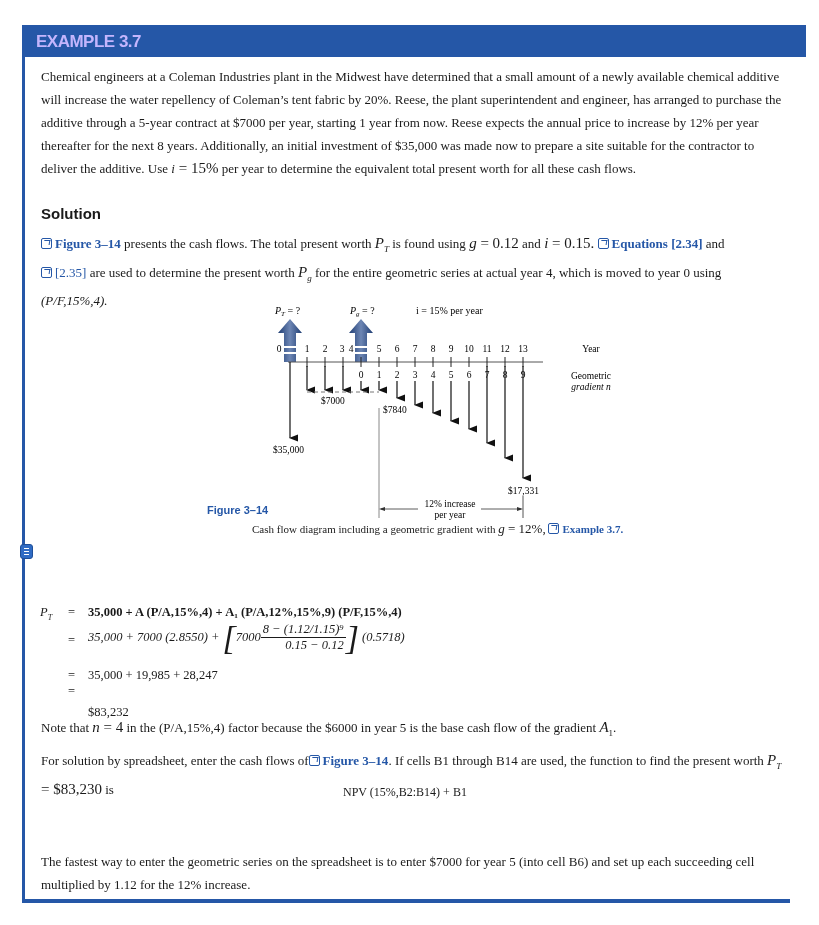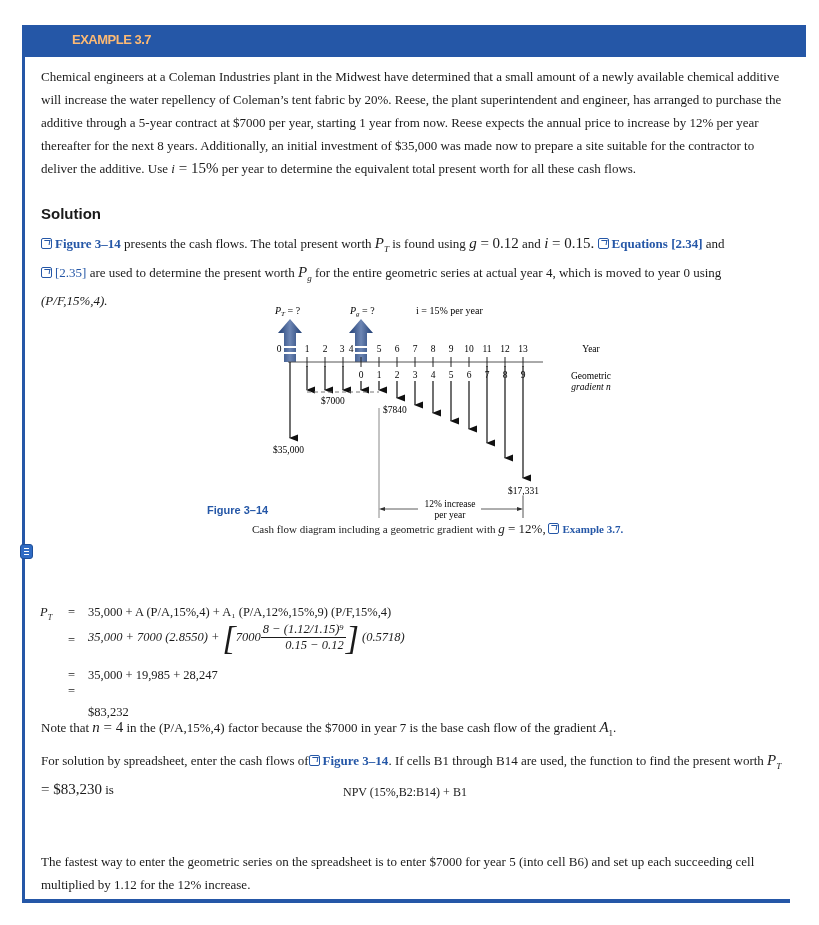--- a/index.html
+++ b/index.html
@@ -1,22 +1,22 @@
 <!DOCTYPE html>
 <html><head>
 <meta charset="utf-8">
 <style>
   html, body { margin:0; padding:0; background:#ffffff; }
   body { width:819px; height:925px; position:relative; overflow:hidden;
          font-family:"Liberation Serif", "DejaVu Serif", serif; color:#1a1a1a; }
   .box { position:absolute; left:22px; top:25px; width:784px; height:878px; }
   .header { position:absolute; left:0; top:0; width:784px; height:32px; background:#2557a7; }
-  .header-title { position:absolute; left:14px; top:7px; color:#fdba74;
+  .header-title { position:absolute; left:14px; top:7px; color:#c4b5fd;
                   font-family:"Liberation Sans", "DejaVu Sans", sans-serif; font-weight:bold;
-                  font-size:13px; letter-spacing:-0.5px;margin-left:36px; }
+                  font-size:17px; letter-spacing:-0.5px; }
   .left-border { position:absolute; left:0; top:32px; width:3px; height:846px; background:#2557a7; }
   .bottom-border { position:absolute; left:0; top:874px; width:768px; height:4px; background:#2557a7; }
   .p { position:absolute; left:19px; width:750px; font-size:13px; line-height:23px; }
   .h-solution { position:absolute; left:19px; top:180px; font-family:"Liberation Sans", "DejaVu Sans", sans-serif;
                 font-weight:bold; font-size:15px; }
   .link { color:#2557a7; font-weight:bold; }
   .ext-icon { display:inline-block; width:11px; height:11px; border:1.3px solid #2557a7; border-radius:2px;
               vertical-align:-1px; margin-right:3px; position:relative; box-sizing:border-box; }
   .ext-icon::after { content:""; position:absolute; left:2px; top:1px; width:5px; height:4px;
                      border-top:1.3px solid #2557a7; border-right:1.3px solid #2557a7; transform:skewX(-10deg); }
@@ -173,29 +173,29 @@
 <div class="fig-caption"><span>Cash flow diagram including a geometric gradient with </span><span class="math mathn" style="font-size:13px">g</span><span class="mathn" style="font-size:13px"> = 12%,</span> <span class="ext-icon"></span><span class="link">Example 3.7.</span></div>
 
 <div class="doc-icon">
   <span style="top:3px"></span>
     <span style="top:6px"></span>
     <span style="top:9px"></span>
 </div>
 
 <div class="eq" style="left:40px; top:605px;"><span class="math">P</span><sub class="math" style="font-size:8px">T</sub></div>
 <div class="eq" style="left:68px; top:605px;">=</div>
-<div class="eq" style="left:88px; top:605px;">35,000 + A (P/A,15%,4) + A₁ (P/A,12%,15%,9) (P/F,15%,4)</div>
+<div class="eq" style="left:88px; top:605px;font-weight:bold;">35,000 + A (P/A,15%,4) + A₁ (P/A,12%,15%,9) (P/F,15%,4)</div>
 
 <div class="eq" style="left:68px; top:633px;">=</div>
 <div class="eq" style="left:88px; top:622px;font-style:italic;"><span style="vertical-align:middle">35,000 + 7000 (2.8550) +</span> <span class="bracket">[</span><span style="vertical-align:middle">7000</span><span class="frac"><span class="num">8 − (1.12/1.15)⁹</span><span class="den">0.15 − 0.12</span></span><span class="bracket">]</span> <span style="vertical-align:middle">(0.5718)</span></div>
 
 <div class="eq" style="left:68px; top:668px;">=</div>
 <div class="eq" style="left:88px; top:668px;">35,000 + 19,985 + 28,247</div>
 <div class="eq" style="left:68px; top:684px;">=</div>
 <div class="eq" style="left:88px; top:705px;">$83,232</div>
 
-<div class="p" style="left:41px; top:716px;"><span>Note that </span><span class="math mathn">n</span><span class="mathn"> = 4</span><span> in the (P/A,15%,4) factor because the $7000 in year 7 is the base cash flow of the gradient </span><span class="math mathn">A</span><sub style="font-size:9px">1</sub><span>.</span></div>
+<div class="p" style="left:41px; top:716px;"><span>Note that </span><span class="math mathn">n</span><span class="mathn"> = 4</span><span> in the (P/A,15%,4) factor because the $6000 in year 5 is the base cash flow of the gradient </span><span class="math mathn">A</span><sub style="font-size:9px">1</sub><span>.</span></div>
 
 <div class="p" style="left:41px; top:749px;"><span>For solution by spreadsheet, enter the cash flows of</span><span class="ext-icon"></span><span class="link">Figure 3–14</span><span>. If cells B1 through B14 are used, the function to find the present worth </span><span class="math mathn">P</span><sub class="math" style="font-size:9px">T</sub><span class="mathn"> = $83,230</span><span> is</span></div>
 
 <div class="npv">NPV (15%,B2:B14) + B1</div>
 
 <div class="p" style="left:41px; top:850px;">The fastest way to enter the geometric series on the spreadsheet is to enter $7000 for year 5 (into cell B6) and set up each succeeding cell multiplied by 1.12 for the 12% increase.</div>
 
 </body></html>

